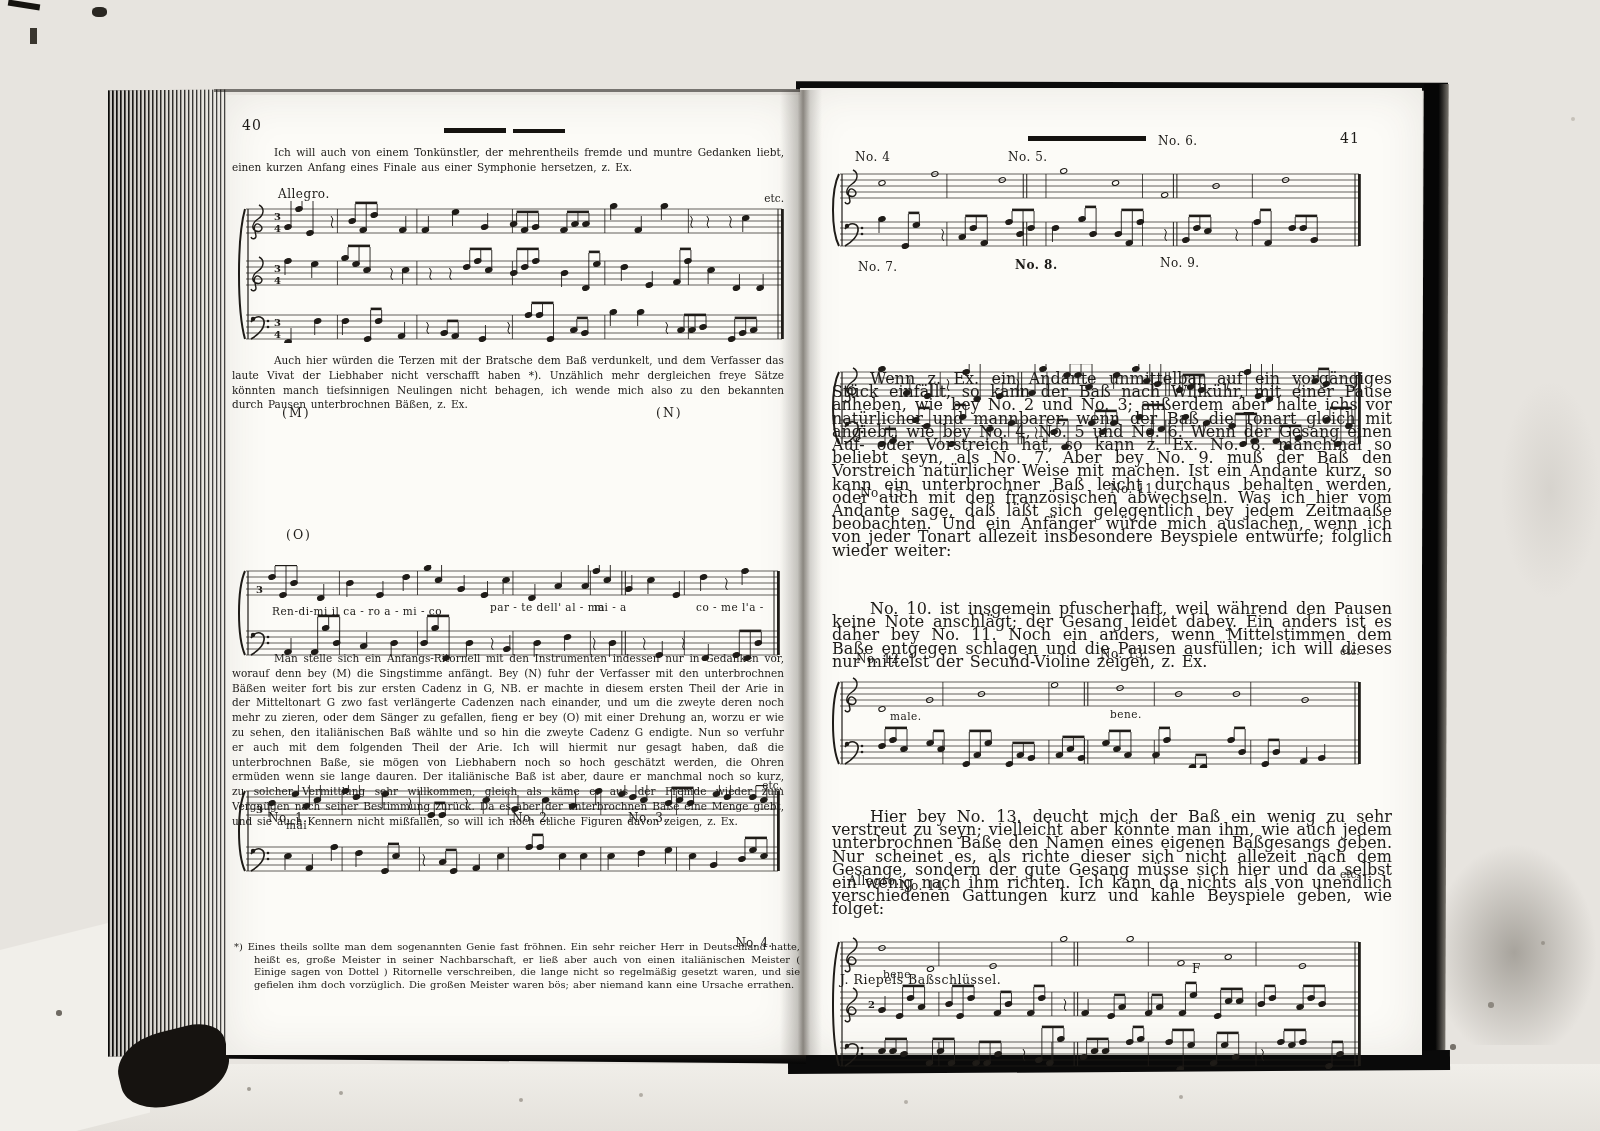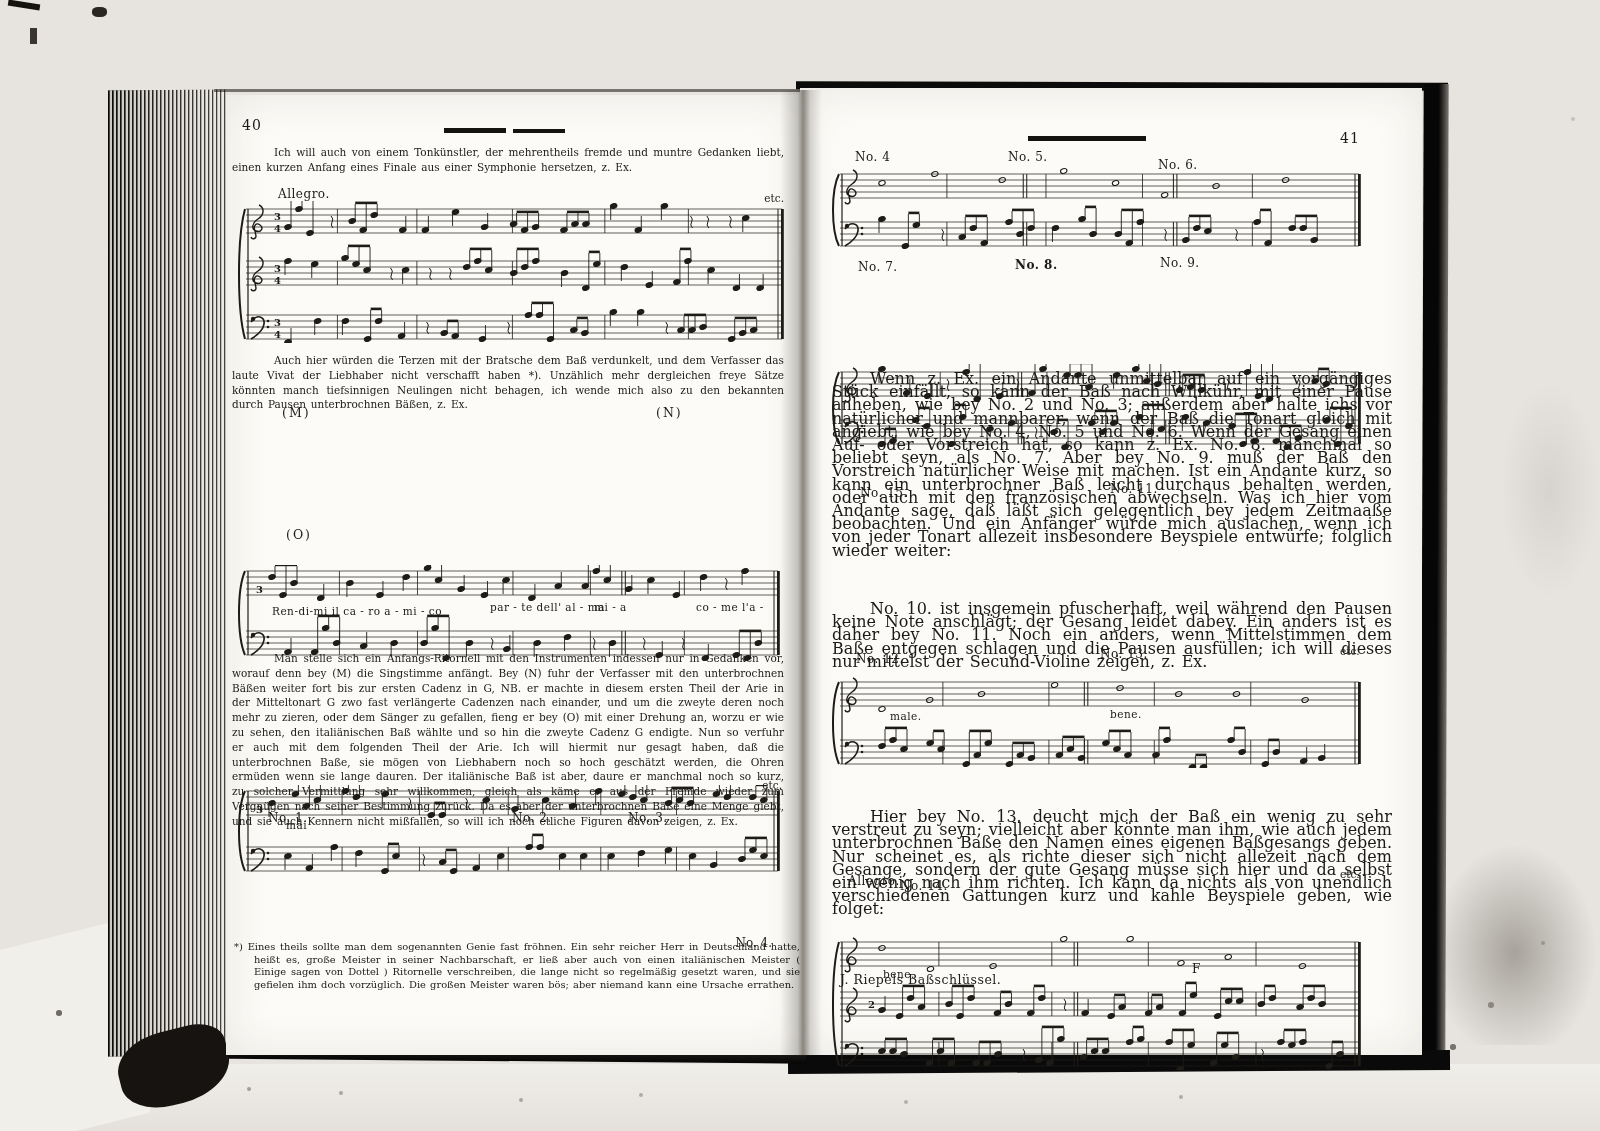--- a/index.html
+++ b/index.html
@@ -584,21 +584,21 @@
     <span>Eines theils sollte man dem sogenannten Genie fast fröhnen.  Ein sehr reicher Herr in Deutschland hatte, heißt es, große Meister in seiner Nachbarschaft, er ließ aber auch von einen italiänischen Meister ( Einige sagen von Dottel )  Ritornelle verschreiben, die lange nicht so regelmäßig gesetzt waren, und sie gefielen ihm doch vorzüglich.  Die großen Meister waren bös; aber niemand kann eine Ursache errathen.</span>
   </div>
 </div>
 
 <div class="abs page page-right">
   <div class="abs pageno" style="left:540px;top:42px;">41</div>
   <div class="abs rule" style="left:228px;top:48px;width:118px;height:5px;"></div>
 
   <div class="abs mlabel" style="left:55px;top:62px;">No. 4</div>
   <div class="abs mlabel" style="left:208px;top:62px;">No. 5.</div>
-  <div class="abs mlabel" style="left:358px;top:70px;">No. 6.</div>
+  <div class="abs mlabel" style="left:358px;top:46px;">No. 6.</div>
   <div class="abs msys" style="left:28px;top:78px;width:535px;height:88px;">
       <svg width="535" height="88" viewBox="0 0 535 88">
         <path d="M11 8 C3 23.84, 3 64.16, 11 80" stroke="#1f1c18" stroke-width="2" fill="none"></path>
         <line x1="14" y1="8" x2="14" y2="80" stroke="#1f1c18" stroke-width="1.2"></line>
         <line x1="527" y1="8" x2="527" y2="80" stroke="#1f1c18" stroke-width="1"></line>
         <rect x="530" y="8" width="2.8" height="72" fill="#1f1c18"></rect>
         <line x1="12" y1="8" x2="531" y2="8" stroke="#1f1c18" stroke-width="0.7"></line>
         <line x1="12" y1="14" x2="531" y2="14" stroke="#1f1c18" stroke-width="0.7"></line>
         <line x1="12" y1="20" x2="531" y2="20" stroke="#1f1c18" stroke-width="0.7"></line>
         <line x1="12" y1="26" x2="531" y2="26" stroke="#1f1c18" stroke-width="0.7"></line>

